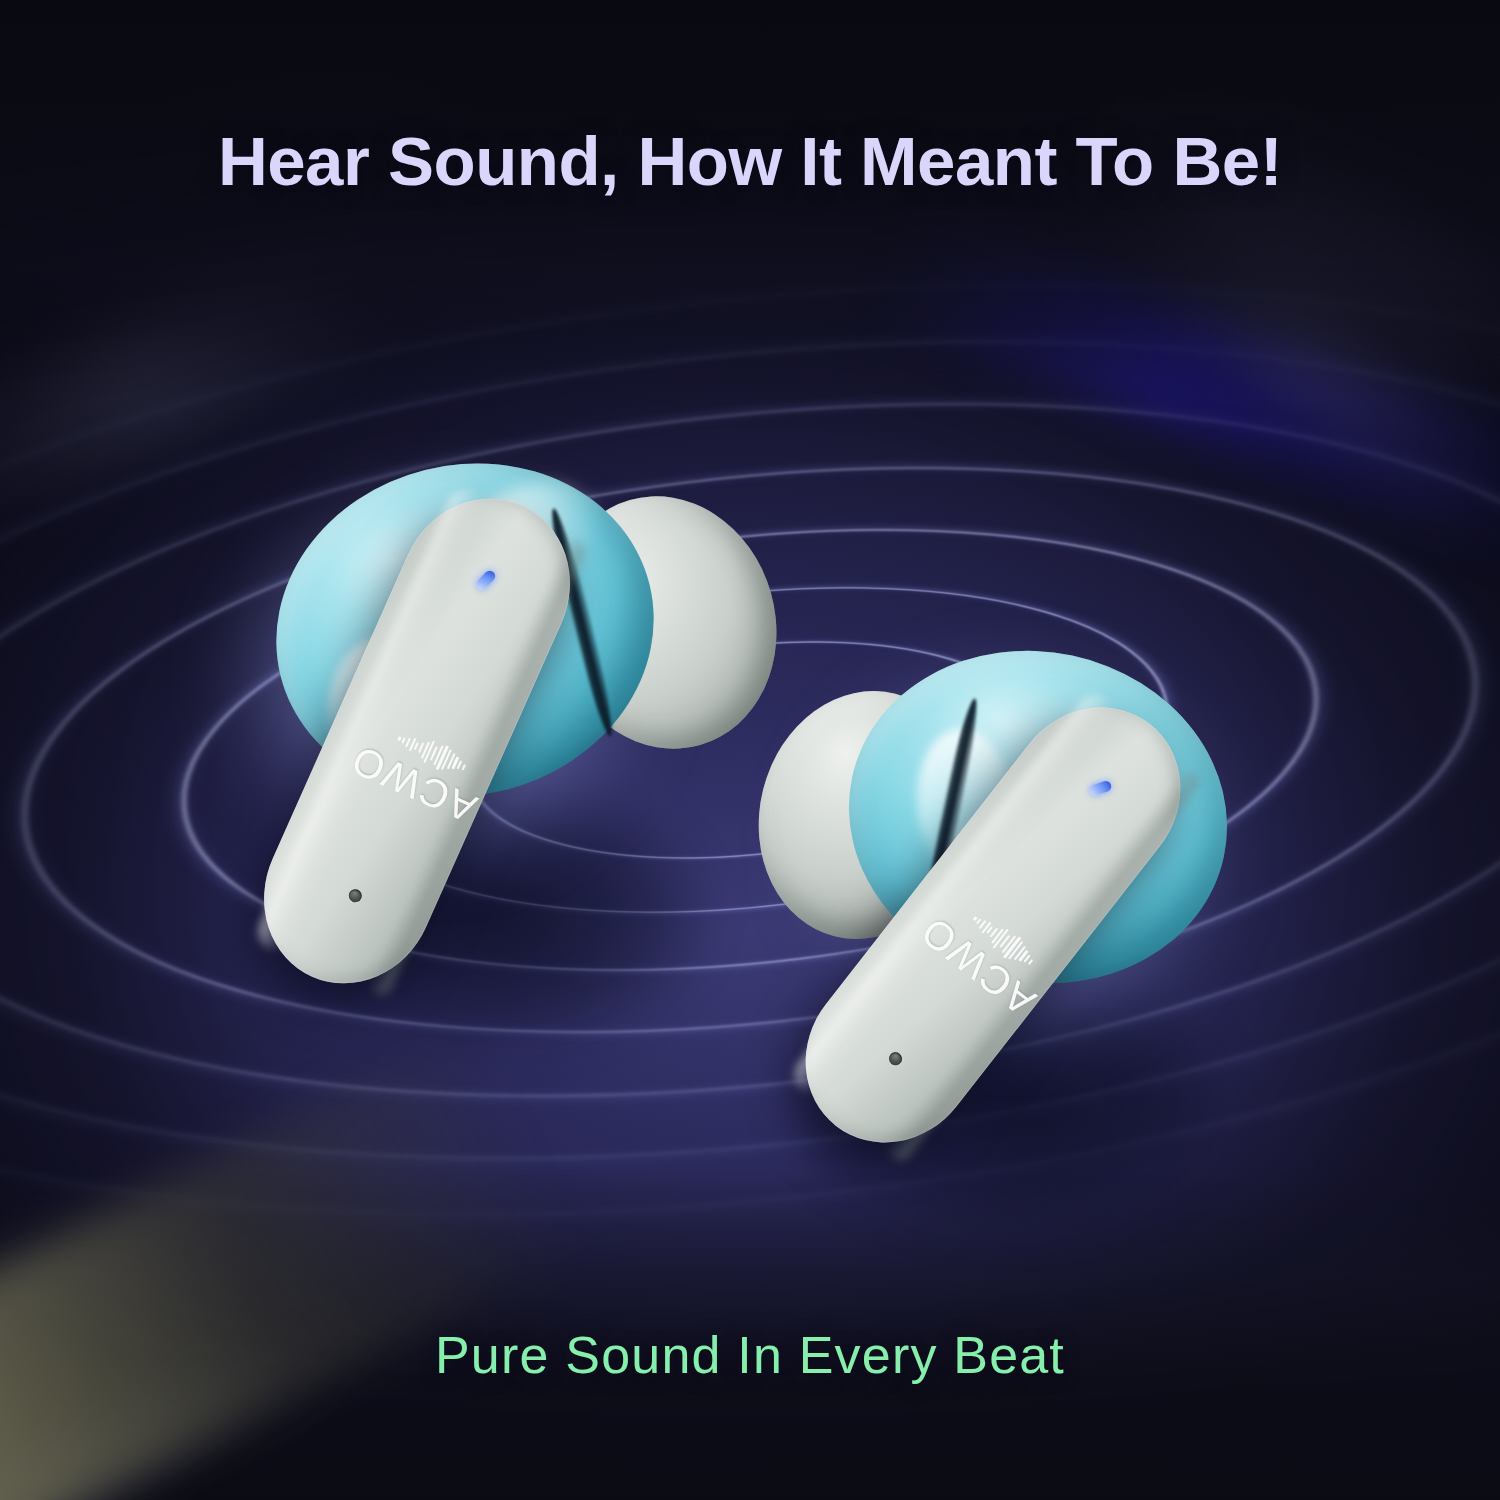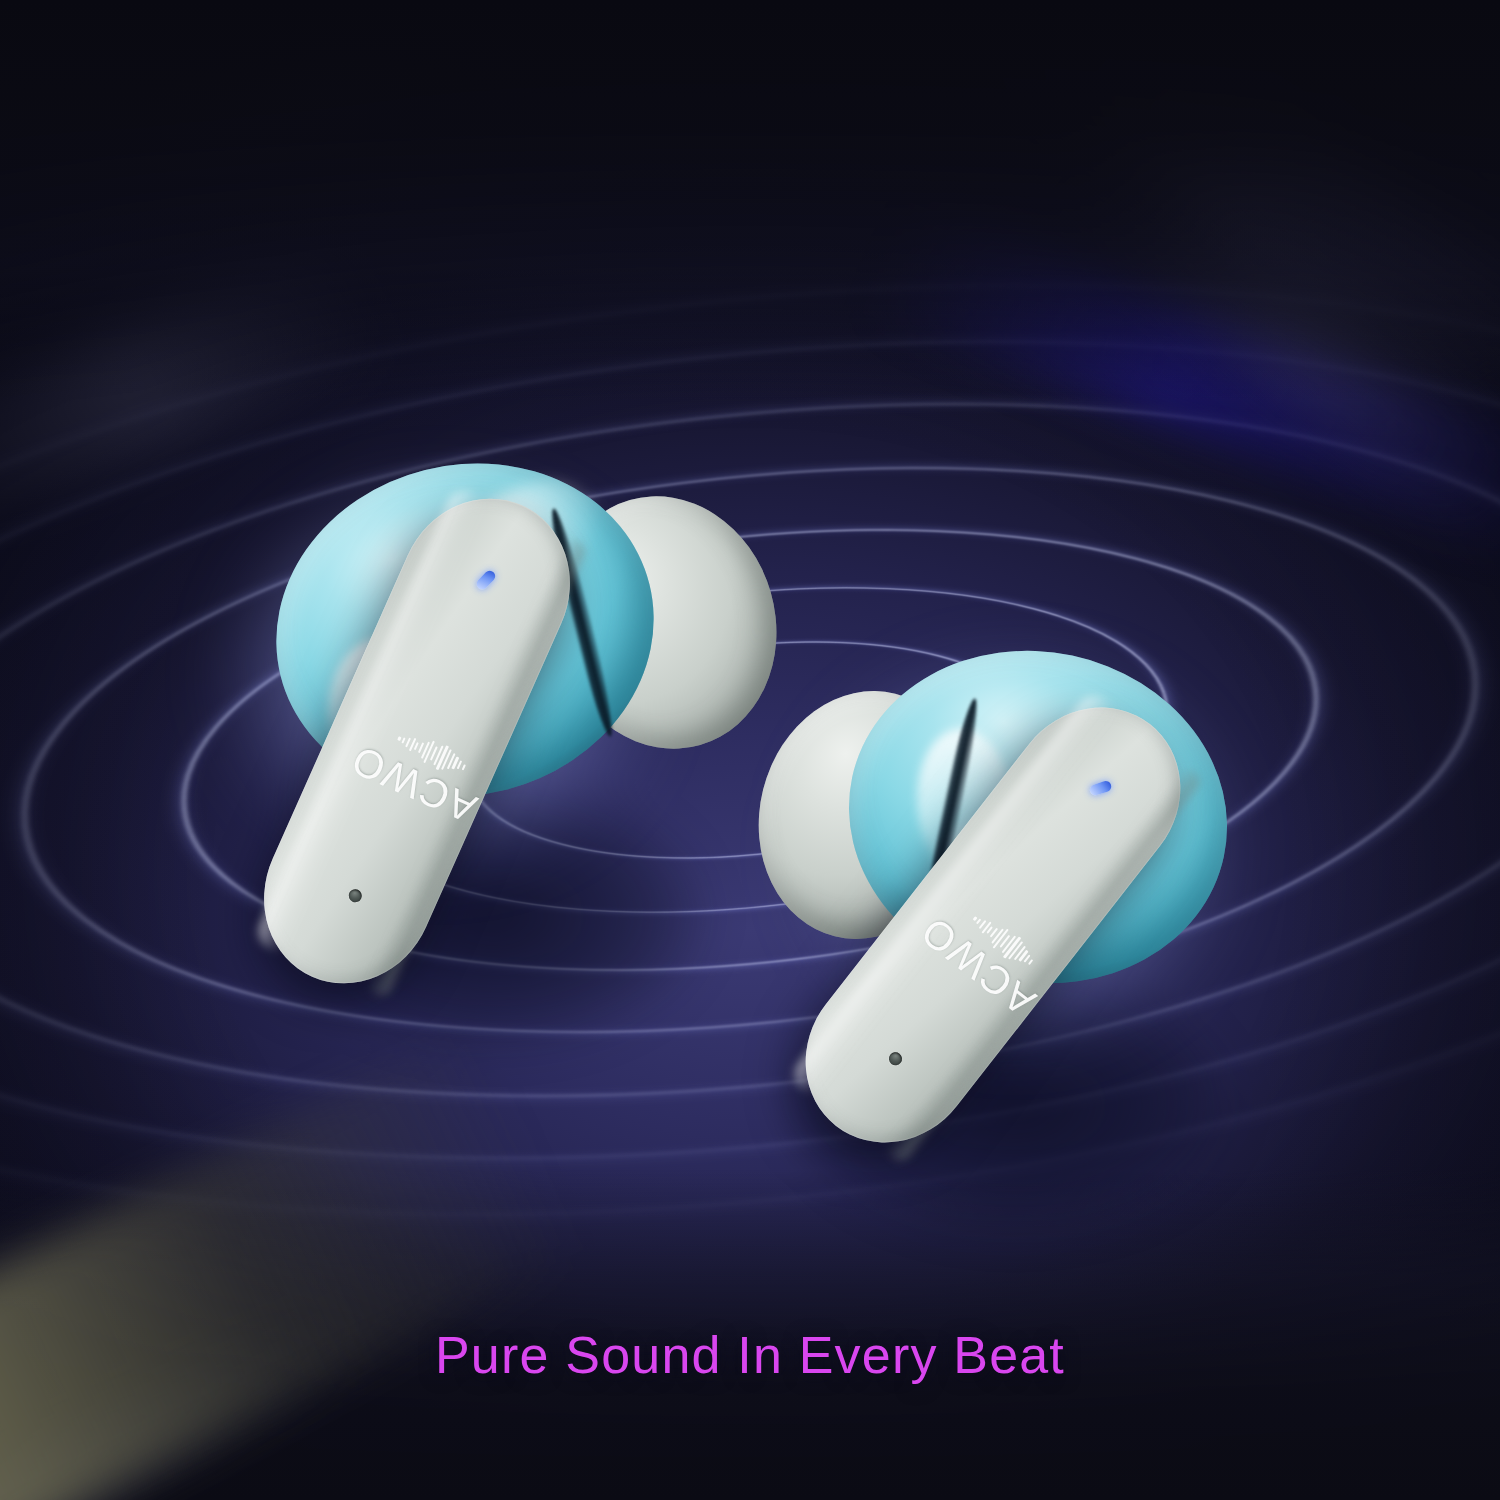--- a/index.html
+++ b/index.html
@@ -145,21 +145,21 @@
     white-space: nowrap;
   }
   .tagline {
     position: absolute;
     left: 0; right: 0;
     top: 1325px;
     text-align: center;
     font-size: 52px;
     font-weight: 300;
     letter-spacing: 1.2px;
-    color: #d946ef;
+    color: #86efac;
     text-shadow: 0 2px 18px rgba(10,10,25,.9);
     white-space: nowrap;
   }
 
   
   .bud {
     position: absolute;
   }
   .bud-glow {
     position: absolute;
@@ -397,15 +397,16 @@
             <i style="height: 10px;"></i>
             <i style="height: 6px;"></i>
             <i style="height: 4px;"></i>
           </div>
       </div>
 
       <div class="mic" style="left:82px; top:414px; width:13px; height:13px;"></div>
     </div>
   </div>
 
+  <div class="headline">Hear Sound, How It Meant To Be!</div>
   <div class="tagline">Pure Sound In Every Beat</div>
 
 </div>
 
 </body></html>

